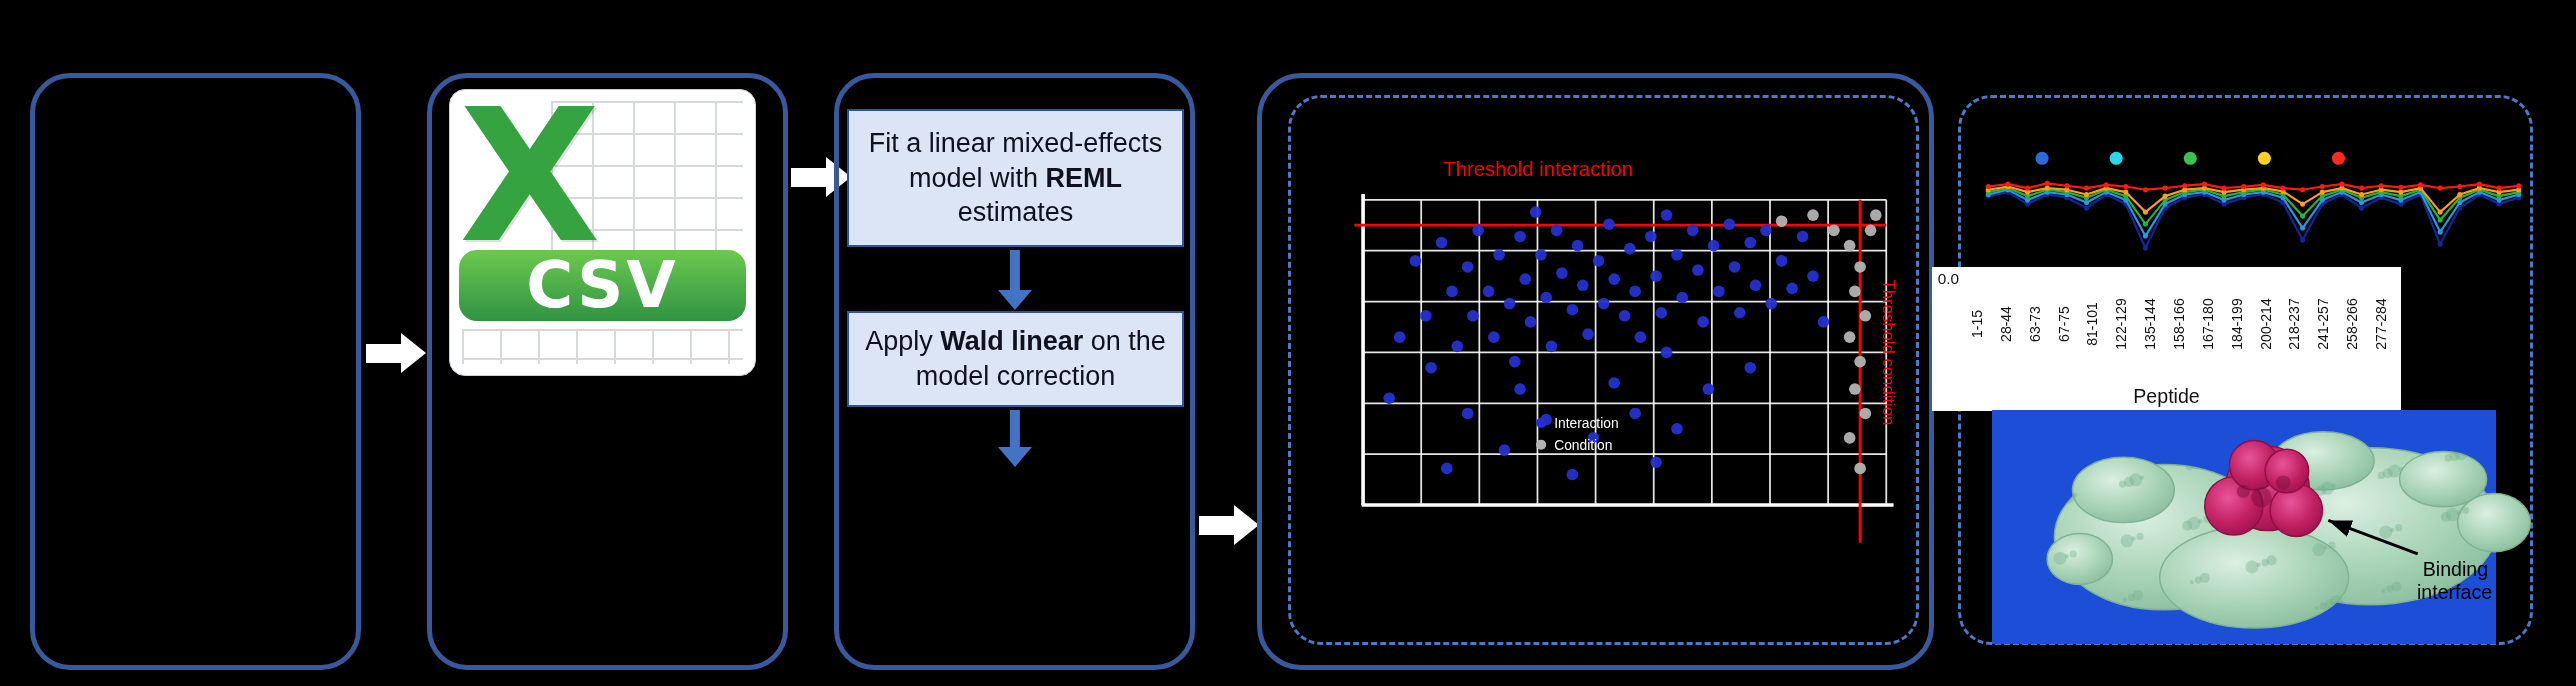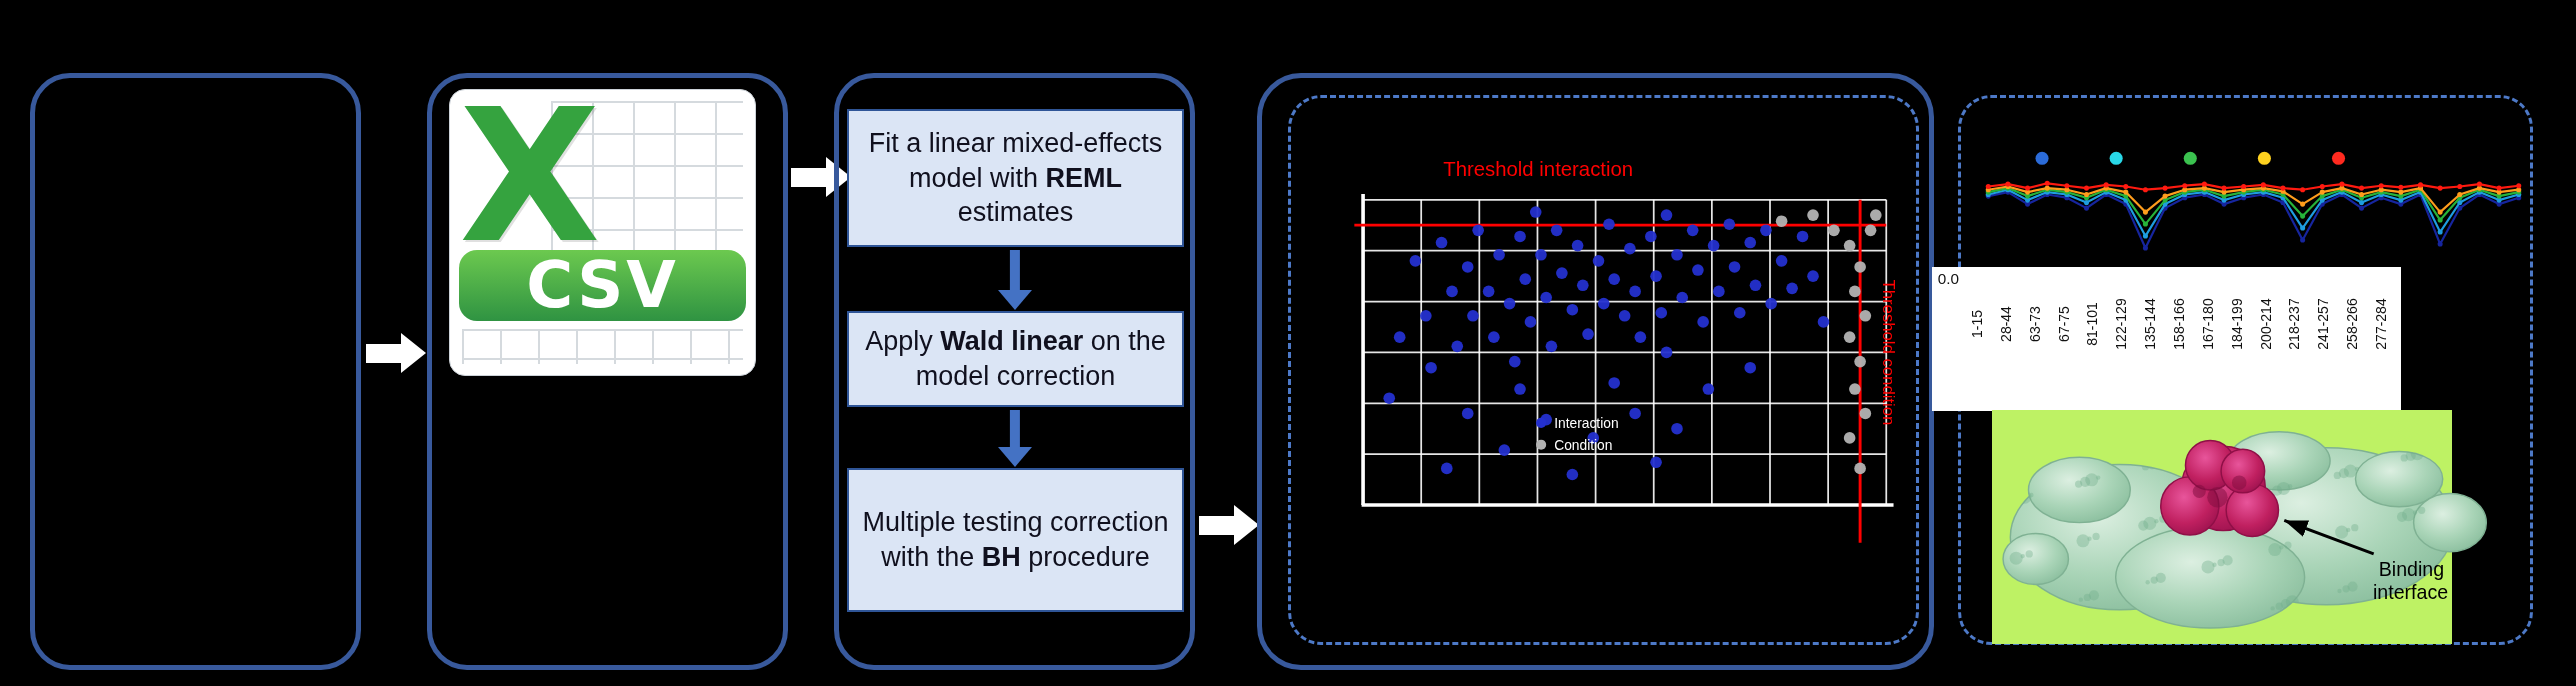--- a/index.html
+++ b/index.html
@@ -51,21 +51,21 @@
   
   #ticks-panel{position:absolute;left:1932px;top:267px;width:469px;height:144px;background:#fff;color:#111;}
   #ytick{position:absolute;left:5.8px;top:2.9px;font-size:15.3px;}
   #tick-row{position:absolute;left:30.5px;top:1.5px;width:433px;height:110px;display:flex;}
   .tick-cell{flex:1;position:relative;}
   .tick-cell span{position:absolute;left:50%;top:50%;transform:translate(-50%,-50%) rotate(-90deg);
     font-size:14px;white-space:nowrap;color:#111;}
   #peptide-label{position:absolute;left:0;bottom:2.9px;width:100%;text-align:center;font-size:19.6px;color:#111;}
 
   
-  #protein-panel{position:absolute;left:1992px;top:410px;width:460px;height:234px;background:#bef264;}
+  #protein-panel{position:absolute;left:1992px;top:410px;width:460px;height:234px;background:#1d4ed8;padding-left:44px;}
 </style>
 </head>
 <body>
 
 <div id="canvas">
 
   <div class="panel solid" style="left:30px;top:73px;width:331px;height:597px;"></div>
 
   <div class="harrow" style="left:366px;top:333px;">
     <div class="shaft"></div>
@@ -95,23 +95,20 @@
   <div class="varrow" style="left:993px;top:250px;height:60px;">
     <div class="shaft"></div>
     <div class="head"></div>
   </div>
   <div class="step" style="left:847px;top:311px;width:337px;height:96px;">
     <div><span>Apply </span><b>Wald linear</b><span> on the model correction</span></div>
   </div>
   <div class="varrow" style="left:993px;top:410px;height:57px;">
     <div class="shaft"></div>
     <div class="head"></div>
-  </div>
-  <div class="step" style="left:847px;top:468px;width:337px;height:144px;">
-    <div><span>Multiple testing correction with the </span><b>BH</b><span> procedure</span></div>
   </div>
 
   <div class="harrow" style="left:1199px;top:505px;">
     <div class="shaft"></div>
     <div class="head"></div>
   </div>
 
   <div class="panel solid" style="left:1257px;top:73px;width:677px;height:597px;border-radius:44px;"></div>
   <div class="panel dashed" style="left:1288px;top:95px;width:631px;height:550px;"></div>
 
@@ -445,20 +442,21 @@
         <div class="tick-cell">
           <span>241-257</span>
         </div>
         <div class="tick-cell">
           <span>258-266</span>
         </div>
         <div class="tick-cell">
           <span>277-284</span>
         </div>
       </div>
+    <div id="peptide-label">Peptide</div>
   </div>
 
   <div id="protein-panel">
     <svg width="509" height="234" viewBox="0 0 700 322">
       <defs>
         <radialGradient id="gGreen" cx="40%" cy="35%" r="75%">
           <stop offset="0%" stop-color="#dcefe1"></stop>
           <stop offset="55%" stop-color="#a9d4b7"></stop>
           <stop offset="100%" stop-color="#86bb9a"></stop>
         </radialGradient>

